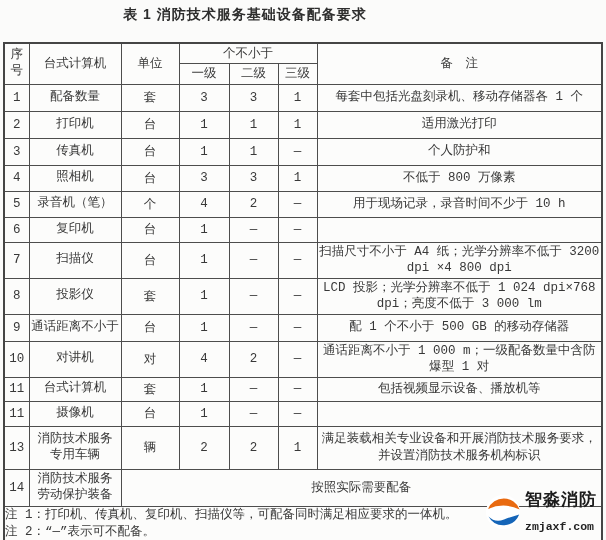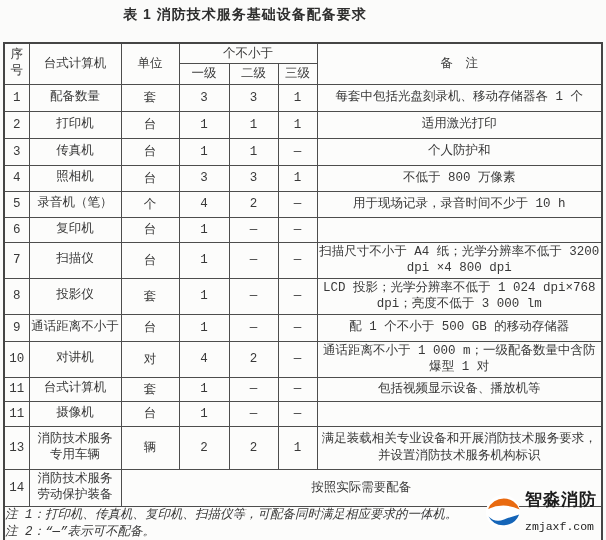--- a/index.html
+++ b/index.html
@@ -34,38 +34,38 @@
     color:#383838;
     vertical-align:middle;
     padding:0;
     overflow:hidden;
   }
   .c{text-align:center;}
   .pre{white-space:pre-line;line-height:1.25;}
   .remark{text-align:center;padding:2px 5px 2px 6px;line-height:1.32;}
   .merged{text-align:center;padding-left:8px;}
   .notes-cell{padding:3px 6px;line-height:1.38;font-size:12.5px;}
-  .note-line{white-space:nowrap;font-style:italic;}
+  .note-line{white-space:nowrap;}
   .h1{height:20px;}
   .h2{height:21px;}
   
   .watermark{
     position:absolute;left:484px;top:491px;
     display:flex;align-items:center;
     background:transparent;
   }
   .wm-badge{flex:0 0 auto;margin-right:3px;}
   .wm-text{display:flex;flex-direction:column;line-height:1;}
   .wm-brand{
     font-family:"Liberation Sans","DejaVu Sans",sans-serif;
     font-weight:bold;font-size:17px;color:#1c1c1c;letter-spacing:1px;
   }
   .wm-site{
     font-family:"Liberation Mono","DejaVu Sans Mono",monospace;
-    font-weight:normal;font-size:11.5px;color:#222;margin-top:13px;
+    font-weight:bold;font-size:11.5px;color:#222;margin-top:13px;
   }
 </style>
 </head>
 <body>
 
 <div class="title">表 1 消防技术服务基础设备配备要求</div>
 
 <table class="tbl">
   <colgroup>
     <col style="width:25px">

